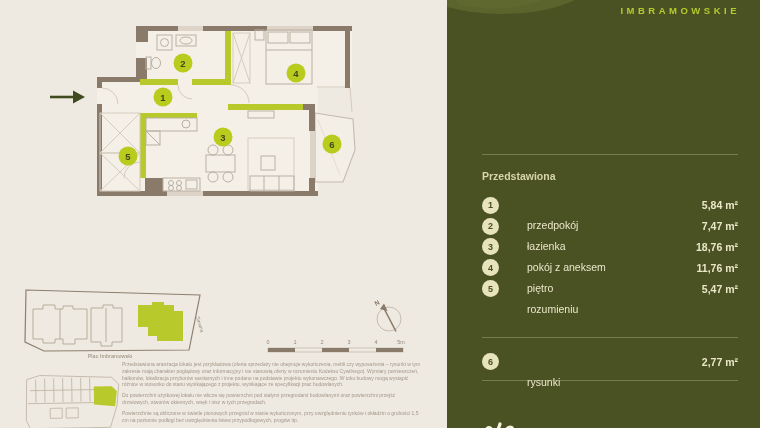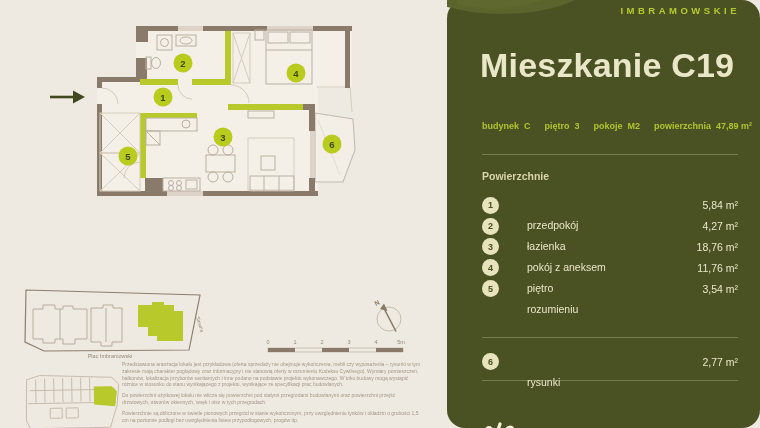--- a/index.html
+++ b/index.html
@@ -22,39 +22,39 @@
   .sitestroke{fill:none;stroke:#8D7F70;stroke-width:1.2;}
   .bldg{fill:none;stroke:#B8AC9D;stroke-width:1;}
   .bplan{fill:none;stroke:#BCB0A1;stroke-width:0.8;}
 
   .fineprint{position:absolute;left:122px;top:361px;width:300px;
              font-size:5px;line-height:1.36;color:#A3968A;}
   .fineprint p{margin:0 0 4px 0;}
 
   
   .panel{position:absolute;left:447px;top:0;width:313px;height:428px;
-         background:#4A5223;color:#EAE7C9;border-radius:18px;}
+         background:#4A5223;color:#EAE7C9;}
   .leaf{position:absolute;left:0;top:0;}
   .brand{position:absolute;right:20px;top:5px;font-size:9.5px;font-weight:bold;
          letter-spacing:3.5px;color:#B6CA2F;white-space:nowrap;}
   .title{position:absolute;left:33px;top:46px;font-size:34px;font-weight:bold;
          color:#EAE7C9;letter-spacing:0.2px;white-space:nowrap;}
   .meta{position:absolute;left:35px;top:121px;display:flex;gap:14px;
         font-size:9px;font-weight:bold;color:#AFC42E;white-space:nowrap;}
   .meta .v{margin-left:5px;}
   .sep{position:absolute;left:35px;right:22px;border-top:1px solid rgba(234,231,201,0.28);}
   .sec-label{position:absolute;left:35px;top:170px;font-size:10.5px;font-weight:bold;
              color:#D8D4AC;}
   .rows{position:absolute;left:35px;right:22px;top:195px;}
   .row{display:flex;align-items:center;height:20.8px;}
   .badge{width:17px;height:17px;border-radius:50%;background:#E7E3BC;color:#49511F;
          font-size:9px;font-weight:bold;display:flex;align-items:center;
          justify-content:center;flex:0 0 17px;}
   .rname{margin-left:28px;font-size:10.5px;margin-top:40px;}
-  .rval{margin-left:auto;font-size:10.5px;}
+  .rval{margin-left:auto;font-size:10.5px;font-weight:bold;}
   .row-balkon{position:absolute;left:35px;right:22px;top:351px;display:flex;
               align-items:center;height:21px;}
   .logo-cut{position:absolute;left:33px;top:412px;width:34px;height:16px;overflow:hidden;}
 </style>
 </head>
 <body>
 
 <div class="stage">
 
   <svg class="plan-svg" width="447" height="428" viewBox="0 0 447 428">
@@ -252,66 +252,51 @@
 
   <div class="panel">
 
     <svg class="leaf" width="130" height="22" viewBox="0 0 130 22">
       <path d="M0,0 L128,0 C95,16 42,18 0,7 Z" fill="#5A642C"></path>
       <path d="M10,0 L95,0 C70,10 35,11 10,4 Z" fill="#616B31" opacity="0.7"></path>
     </svg>
 
     <div class="brand">IMBRAMOWSKIE</div>
 
-    <div class="title">Mieszkanie C19</div>
-
-    <div class="meta">
-      <span>
-        <span>budynek</span><span class="v">C</span>
-      </span>
-      <span>
-        <span>piętro</span><span class="v">3</span>
-      </span>
-      <span>
-        <span>pokoje</span><span class="v">M2</span>
-      </span>
-      <span>
-        <span>powierzchnia</span><span class="v">47,89 m²</span>
-      </span>
-    </div>
+
 
     <div class="sep" style="top:154px;"></div>
 
-    <div class="sec-label">Powierzchnie</div>
+    <div class="sec-label">Przedstawiona</div>
 
     <div class="rows">
       <div class="row">
         <span class="badge">1</span>
         <span class="rname">przedpokój</span>
         <span class="rval">5,84 m²</span>
       </div>
       <div class="row">
         <span class="badge">2</span>
         <span class="rname">łazienka</span>
-        <span class="rval">4,27 m²</span>
+        <span class="rval">7,47 m²</span>
       </div>
       <div class="row">
         <span class="badge">3</span>
         <span class="rname">pokój z aneksem</span>
         <span class="rval">18,76 m²</span>
       </div>
       <div class="row">
         <span class="badge">4</span>
         <span class="rname">piętro</span>
         <span class="rval">11,76 m²</span>
       </div>
       <div class="row">
         <span class="badge">5</span>
         <span class="rname">rozumieniu</span>
-        <span class="rval">3,54 m²</span>
+        <span class="rval">5,47 m²</span>
       </div>
     </div>
 
     <div class="sep" style="top:337px;"></div>
 
     <div class="row-balkon">
       <span class="badge">6</span>
       <span class="rname">rysunki</span>
       <span class="rval">2,77 m²</span>
     </div>

